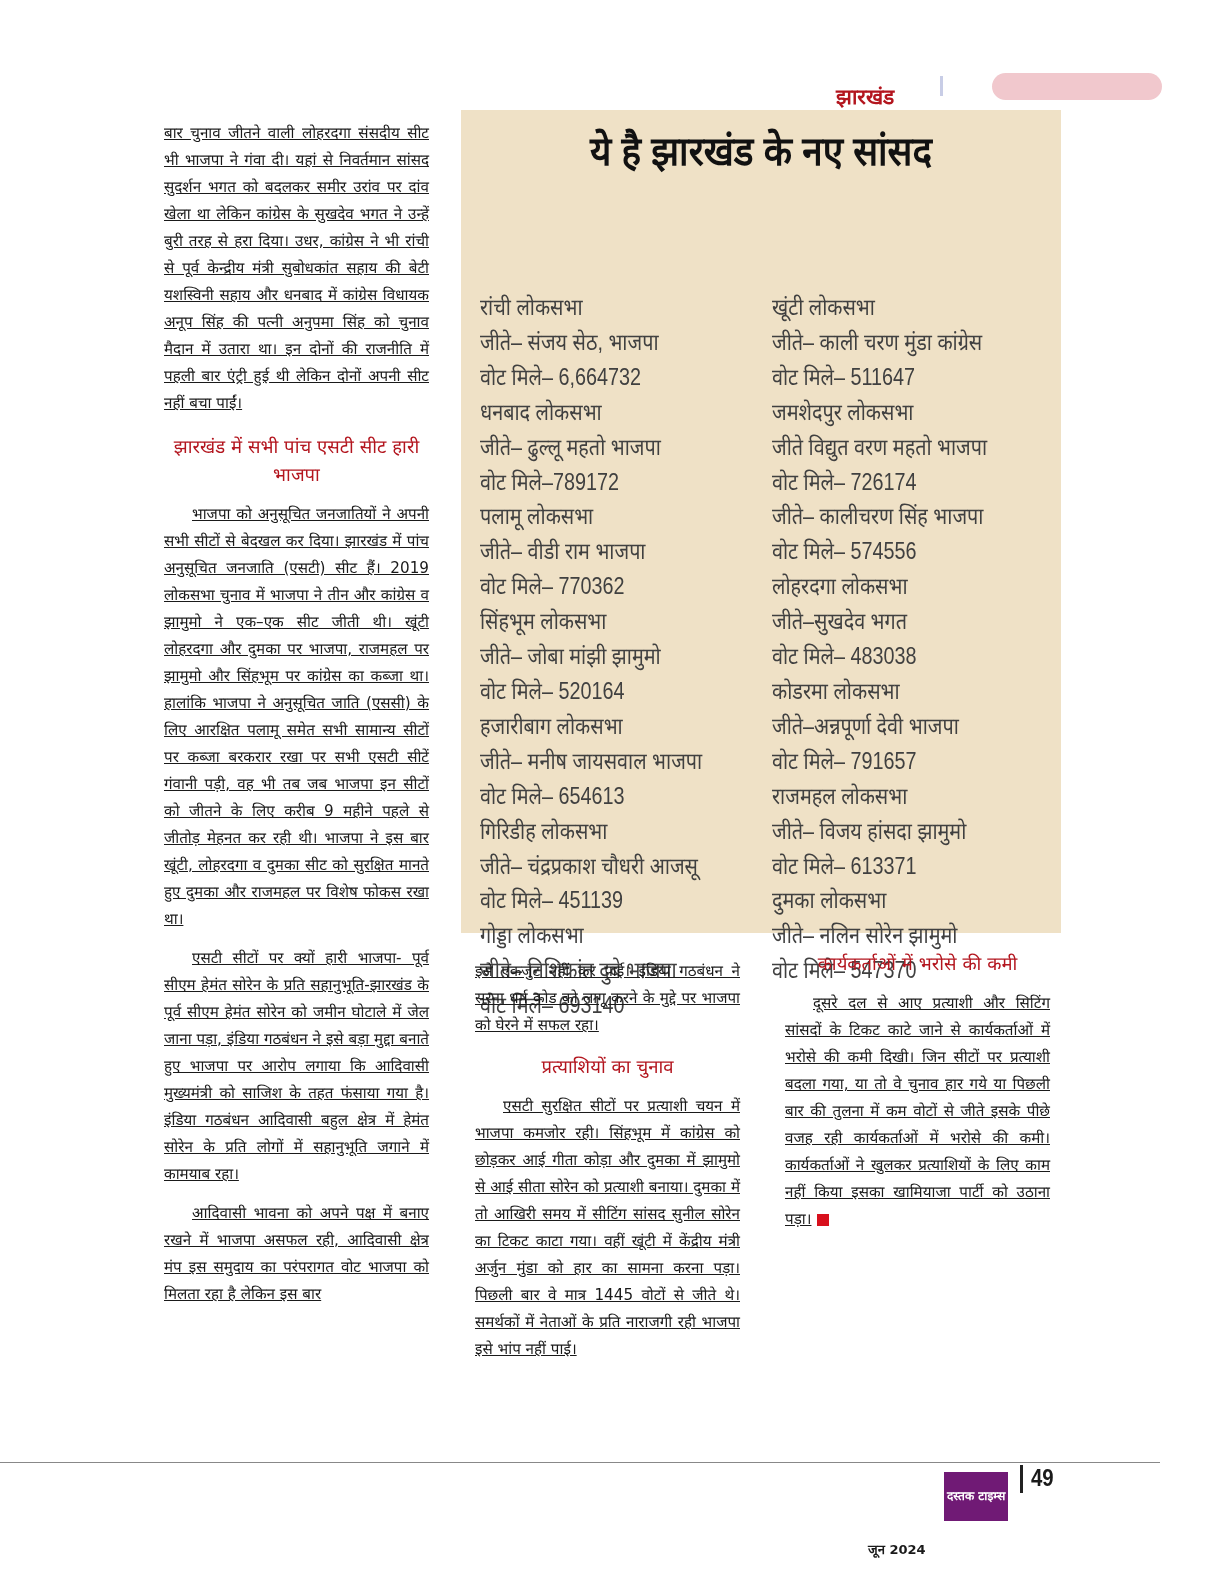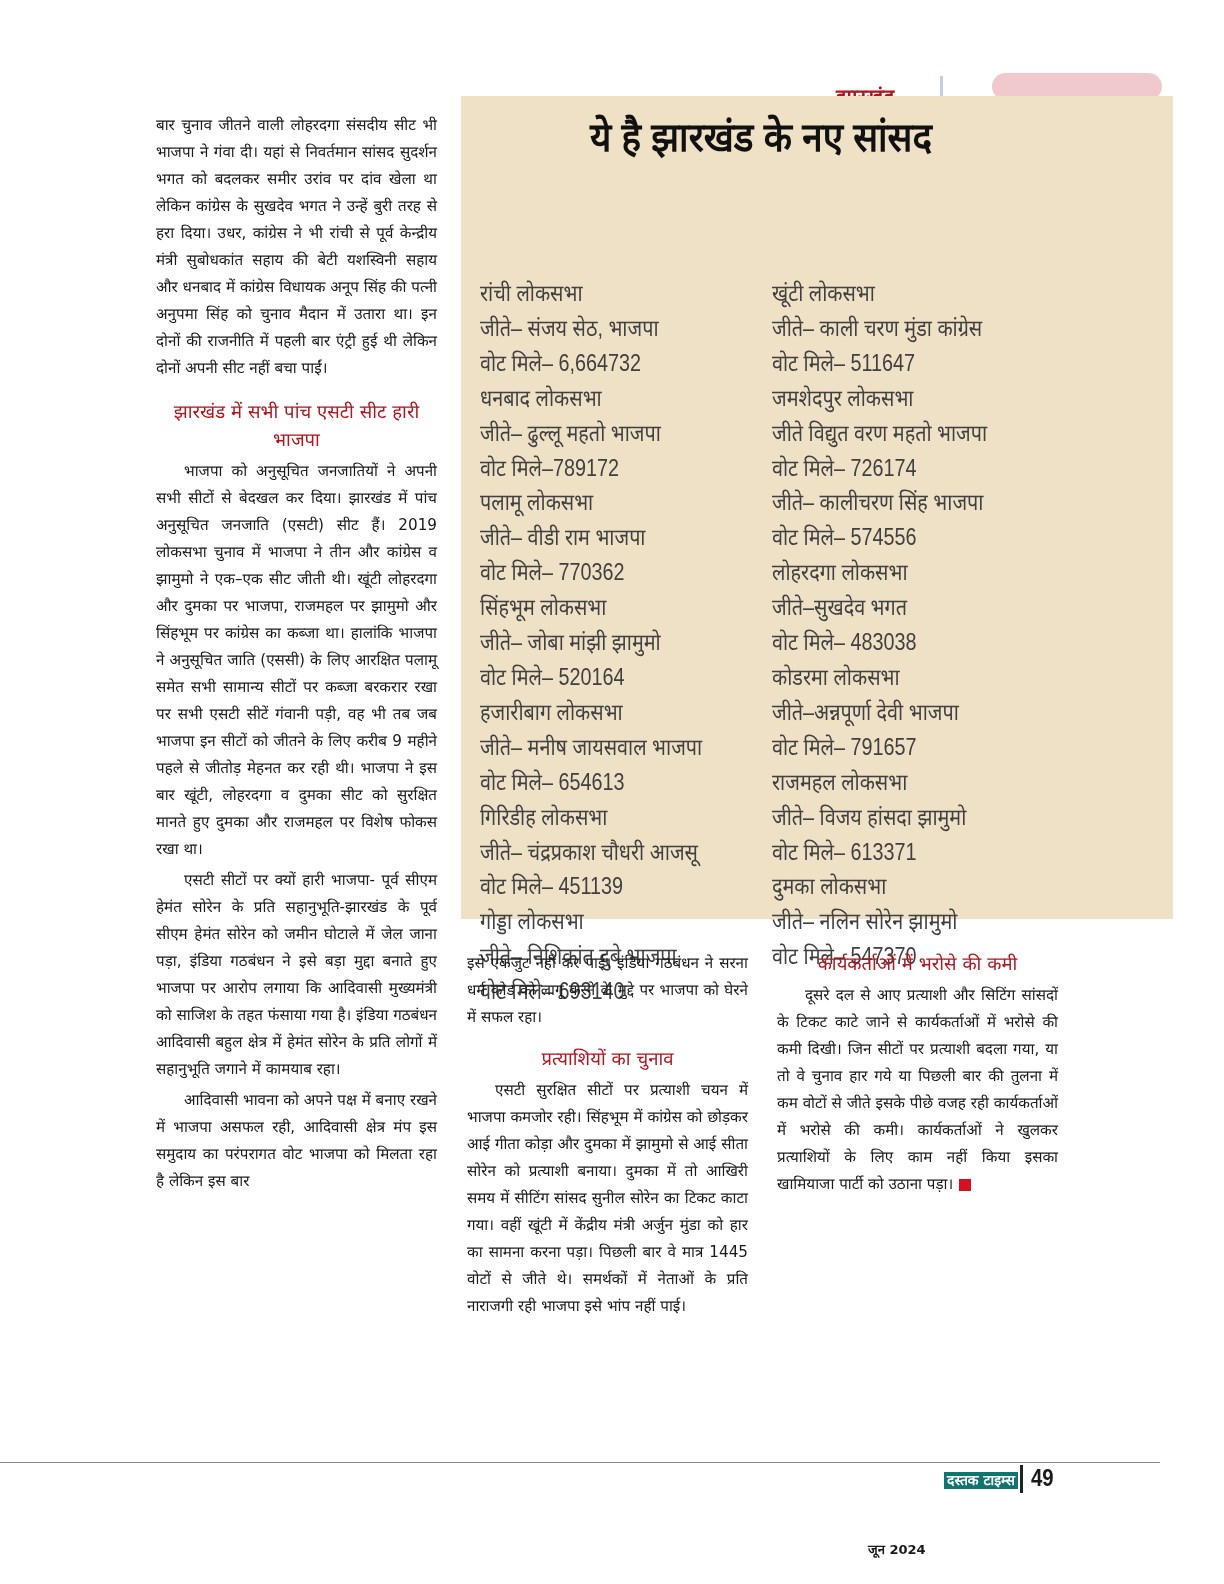--- a/index.html
+++ b/index.html
@@ -3,42 +3,42 @@
 <meta charset="utf-8">
 <style>
   html, body { margin: 0; padding: 0; background: #ffffff; }
   body { width: 1224px; height: 1584px; position: relative; overflow: hidden;
          font-family: "DejaVu Sans", sans-serif; color: #1a1a1a; }
   .section-tag { position: absolute; left: 836px; top: 70px; font-size: 21px; color: #b3151e; font-weight: bold; margin-top: 12px; }
   .tag-divider { position: absolute; left: 940px; top: 76px; width: 3px; height: 20px; background: #c8cde6; }
   .tag-pill { position: absolute; left: 992px; top: 73px; width: 170px; height: 27px; border-radius: 14px; background: #f1c8cd; }
 
   .col { position: absolute; font-size: 15.2px; line-height: 27px; text-align: justify; }
-  .col p { margin: 4px; }
+  .col p { margin: 12px; text-decoration: underline; }
   .col p.indent { text-indent: 28px; }
   .col1 { left: 152px; top: 108px; width: 289px; }
   .col2 { left: 463px; top: 946px; width: 289px; }
   .col3 { left: 773px; top: 946px; width: 289px; }
   .subhead { color: #b3151e; font-size: 18.5px; line-height: 28px; margin: 14px 0 4px 0; text-align: center; }
   .subhead.big { font-size: 20px; }
 
-  .box { position: absolute; left: 461px; top: 96px; width: 712px; height: 823px; background: #efe1c6; }
+  .box { position: absolute; left: 461px; top: 110px; width: 600px; height: 823px; background: #efe1c6; }
   .box-title { position: absolute; left: 0; top: 12px; width: 600px; text-align: center;
                font-family: "Liberation Sans", sans-serif; font-weight: bold; font-size: 40px;
                letter-spacing: 0px; transform: scaleX(0.92); color: #111; }
   .box-col { position: absolute; top: 180px; font-family: "Liberation Sans", sans-serif;
              font-size: 23px; line-height: 34.9px; color: #404040; transform-origin: left top; }
   .box-col.left { left: 19px; }
   .box-col.right { left: 311px; }
   .box-col .row { white-space: nowrap; transform: scaleX(0.86); transform-origin: left center; }
 
   .footer-line { position: absolute; left: 0; top: 1462px; width: 1160px; height: 1px; background: #888; }
   .footer-date { position: absolute; left: 868px; top: 1540px; font-size: 13px; font-weight: bold; }
-  .footer-logo { position: absolute; left: 944px; top: 1472px; background: #0f766e; color: #fff; font-size: 14px;
-                 font-weight: bold; padding: 0 3px; line-height: 17px; }
+  .footer-logo { position: absolute; left: 944px; top: 1472px; background: #701a75; color: #fff; font-size: 12px;
+                 font-weight: bold; padding: 16px 3px; line-height: 17px; }
   .footer-bar { position: absolute; left: 1020px; top: 1465px; width: 3px; height: 28px; background: #222; }
   .footer-page { position: absolute; left: 1031px; top: 1464px; font-size: 24px; font-weight: bold;
                  font-family: "Liberation Sans", sans-serif; transform: scaleX(0.85); transform-origin: left; }
   .end-mark { display: inline-block; width: 12px; height: 12px; background: #d8101d; margin-left: 6px; vertical-align: middle; }
 </style>
 </head>
 <body>
 
 <div class="section-tag">झारखंड</div>
 <div class="tag-divider"></div>

